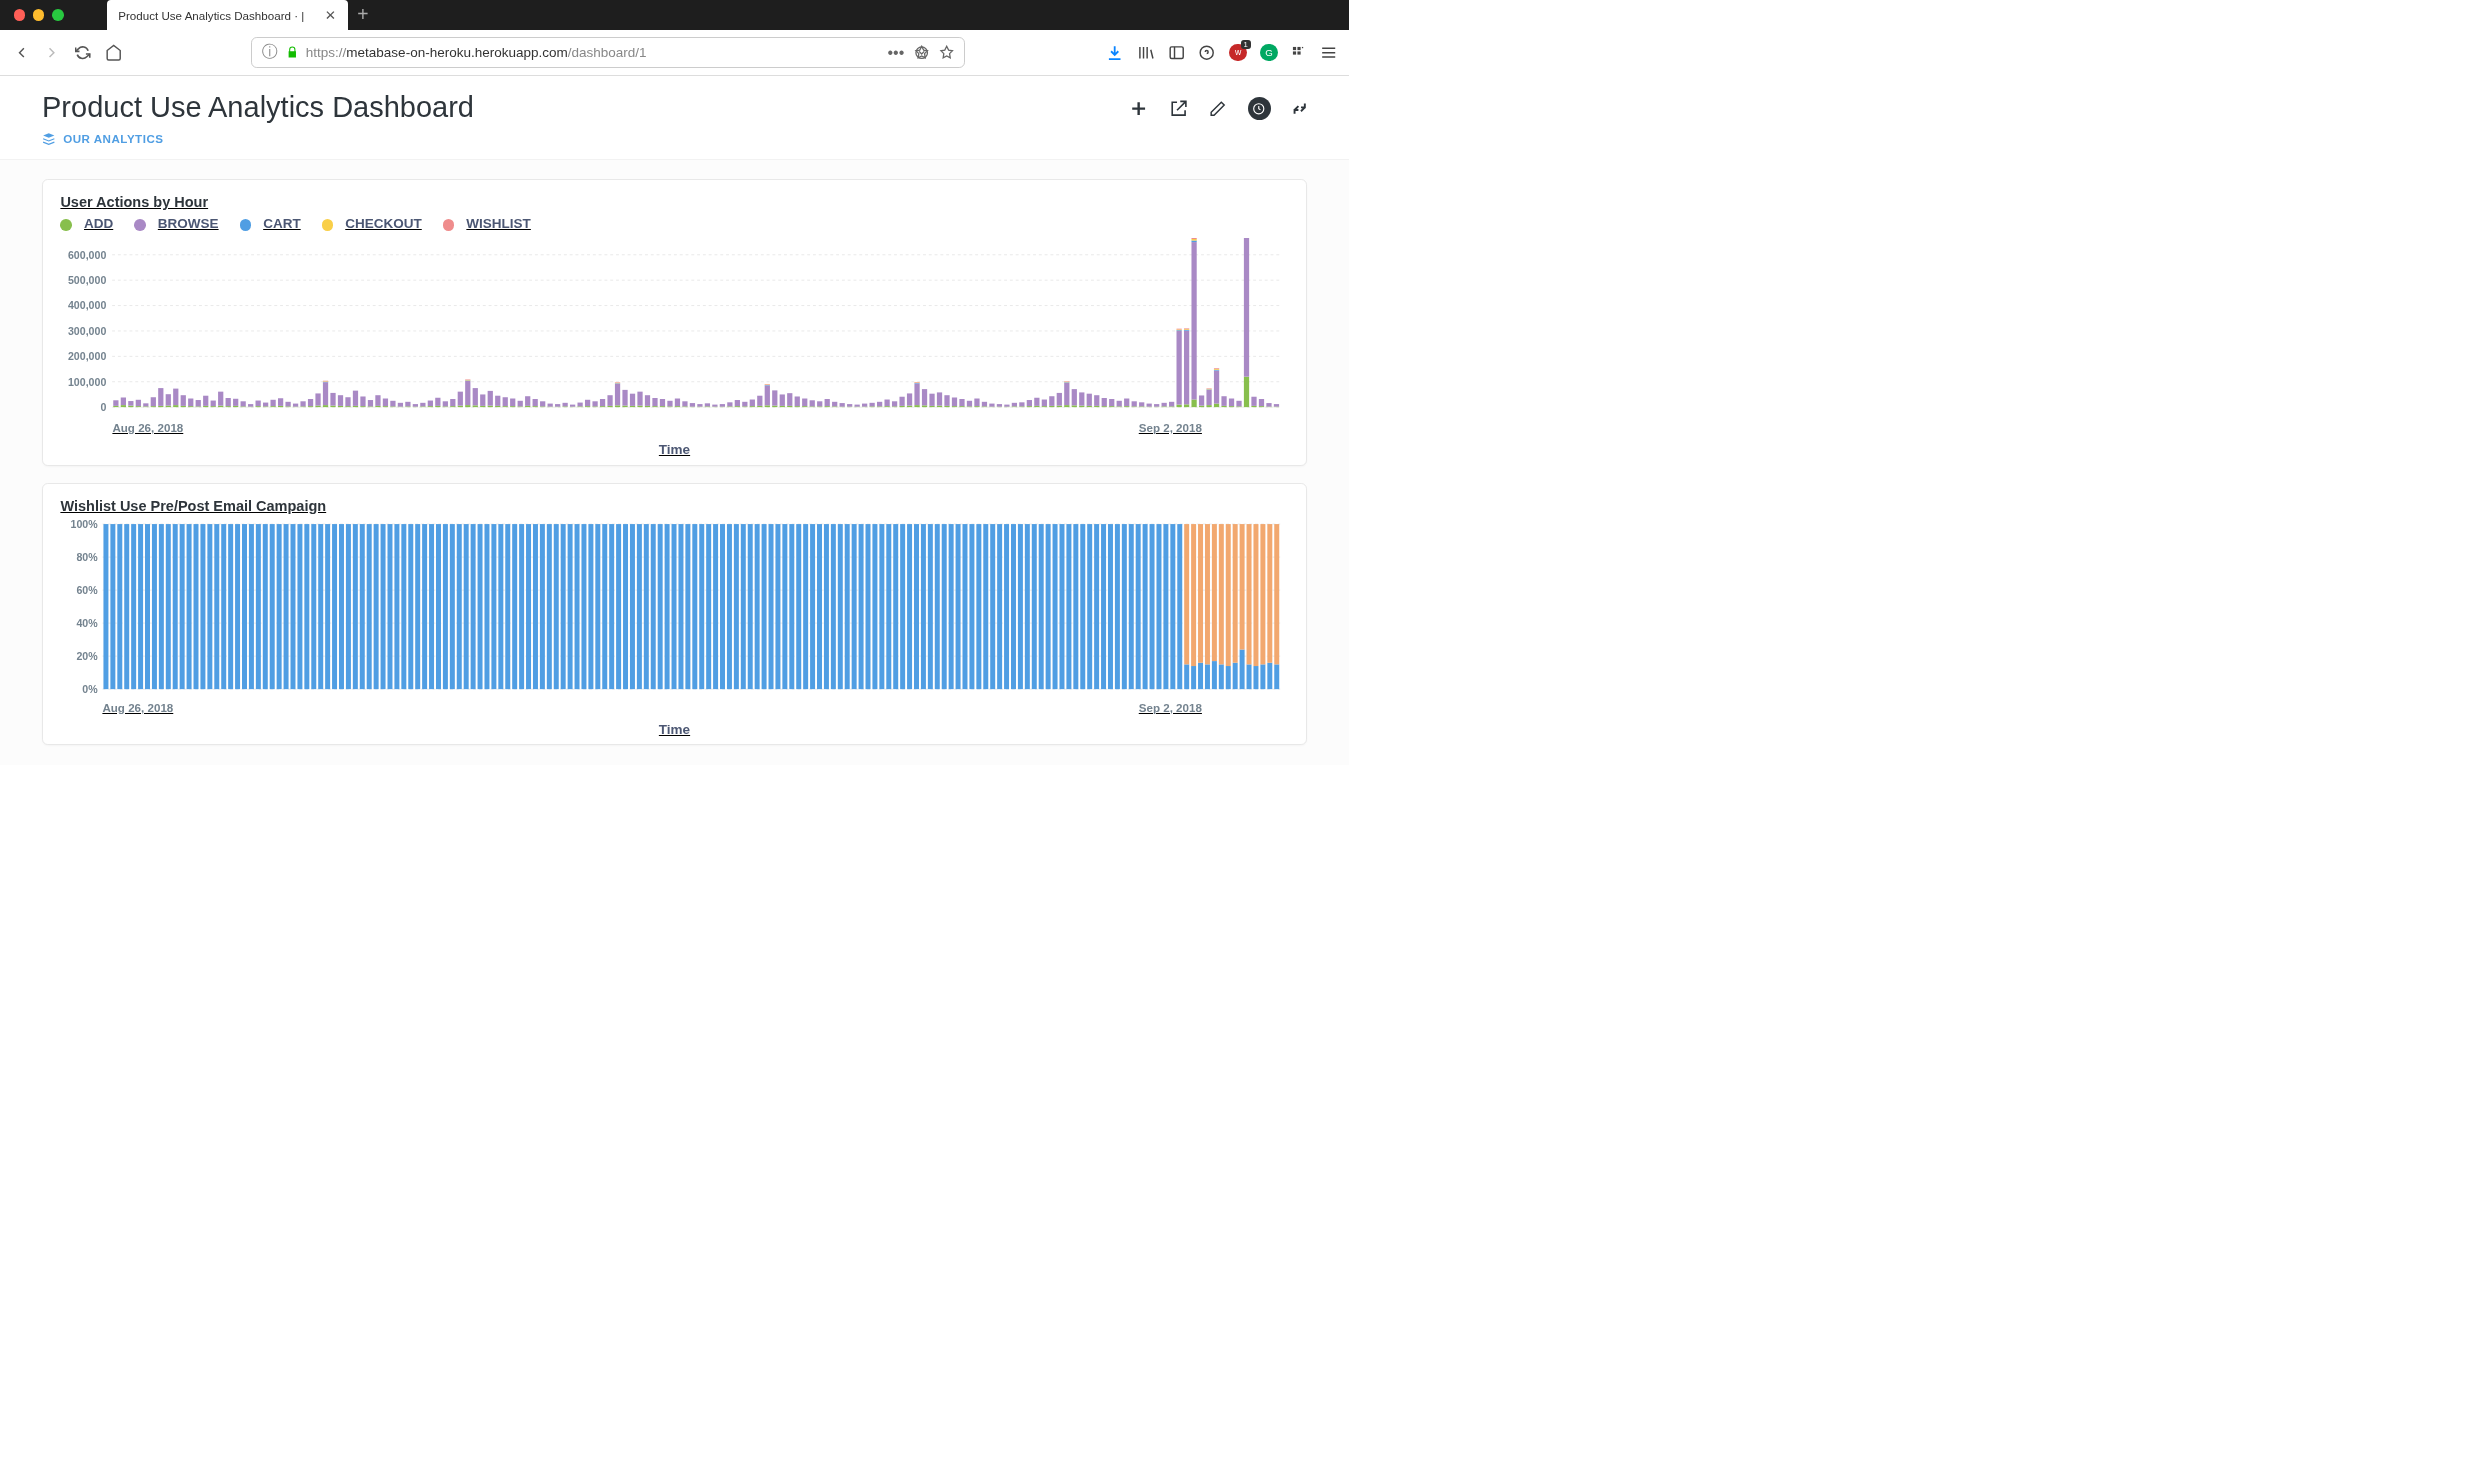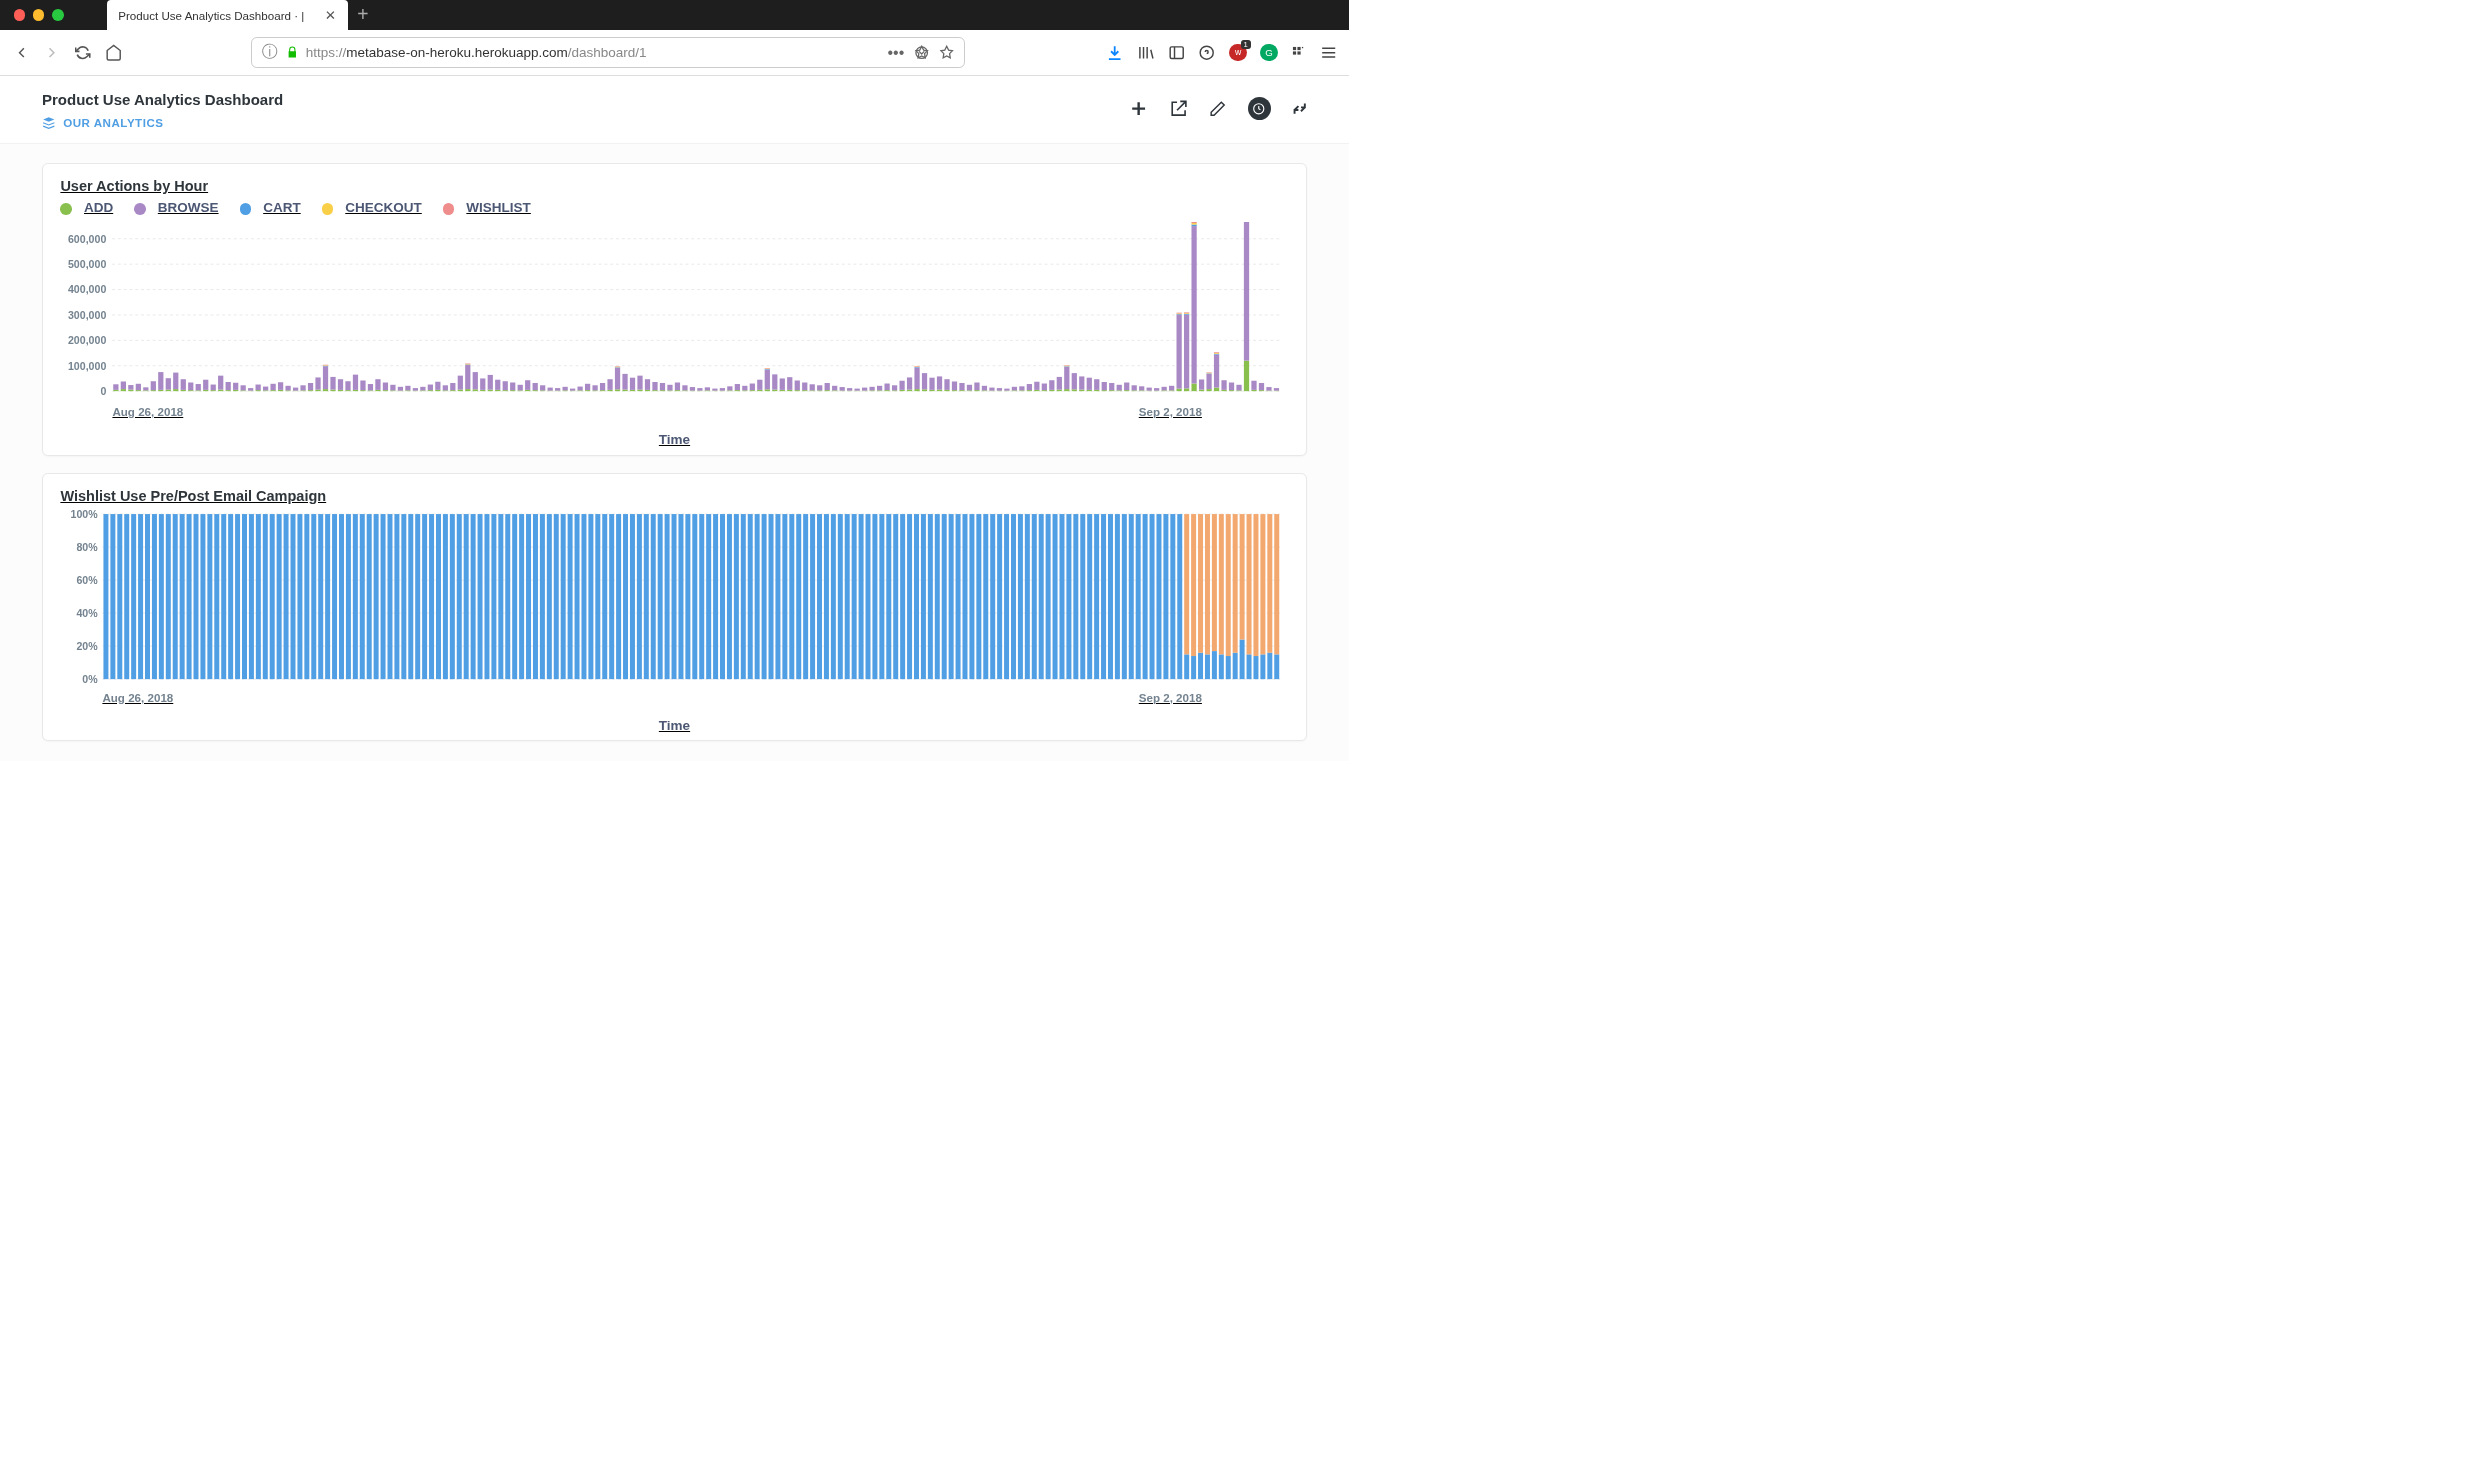--- a/index.html
+++ b/index.html
@@ -74,38 +74,38 @@
 .red-circle { width: 17.4px; height: 17.4px; background: #c62828; border-radius: 50%; color: #fff; font-size: 8.7px; display: flex; align-items: center; justify-content: center; }
 .green-circle { width: 17.4px; height: 17.4px; background: #00a862; border-radius: 50%; color: #fff; font-size: 9.7px; display: flex; align-items: center; justify-content: center; }
 
 .page-header {
   padding: 15.4px 42px 13.5px;
   display: flex;
   align-items: flex-start;
   justify-content: space-between;
   border-bottom: 1px solid #f2f2f2;
 }
-.page-title { font-size: 15px; font-weight: 700; color: #2e353b; }
+.page-title { font-size: 29px; font-weight: 400; color: #2e353b; }
 .breadcrumb { margin-top: 7.7px; display: flex; align-items: center; gap: 7.7px; color: #509ee3; font-size: 11.6px; font-weight: 700; letter-spacing: 0.5px; }
 .header-actions { display: flex; gap: 21px; align-items: center; margin-top: 5.8px; color: #2e353b; }
 .header-actions .circ { width: 23px; height: 23px; background: #2e353b; border-radius: 50%; color: #fff; display: flex; align-items: center; justify-content: center; }
 .dashboard { padding: 19.3px 42px; background: #fcfcfc; display: flex; flex-direction: column; gap: 17.4px; }
 .card {
   background: #fff;
   border: 1px solid #e8e8e8;
   border-radius: 5.8px;
   padding: 13.5px 17.4px 7.7px;
   box-shadow: 0 1px 1.9px rgba(0,0,0,.03);
   text-decoration: underline;
 }
 .card-title { font-size: 14.5px; font-weight: 700; color: #2e353b; margin-bottom: 5.8px; }
 .legend { display: flex; gap: 21px; align-items: center; font-size: 13.5px; font-weight: 700; color: #4c5773; margin-bottom: 7.7px; }
 .legend-item { display: flex; align-items: flex-end; gap: 12px; }
 .swatch { width: 11.6px; height: 11.6px; border-radius: 50%; }
-.axis-label { text-align: center; font-size: 13.5px; font-weight: 700; color: #4c5773; margin-top: 14px; }
+.axis-label { text-align: center; font-size: 13.5px; font-weight: 700; color: #4c5773; margin-top: 8px; }
 svg { display: block; }
 .gridline { stroke: #e8e8e8; stroke-dasharray: 3 3; stroke-width: 1; }
 </style>
 </head>
 <body>
 
 <div class="browser-top">
   <div class="traffic">
     <div class="tl r"></div>
     <div class="tl y"></div>

